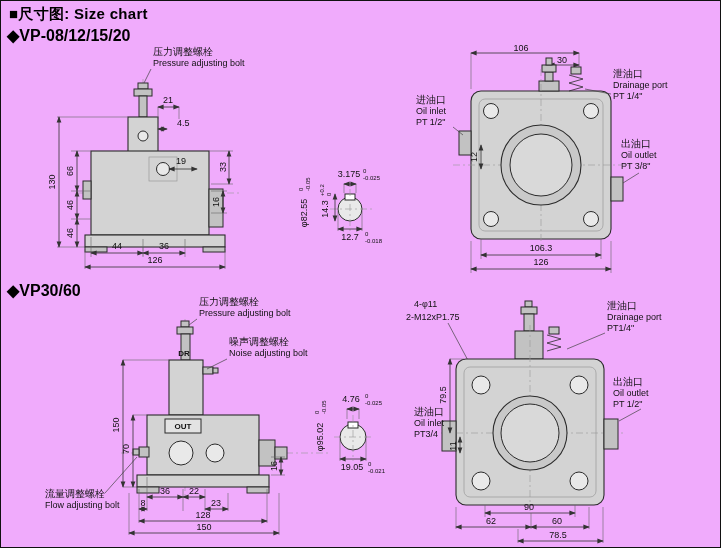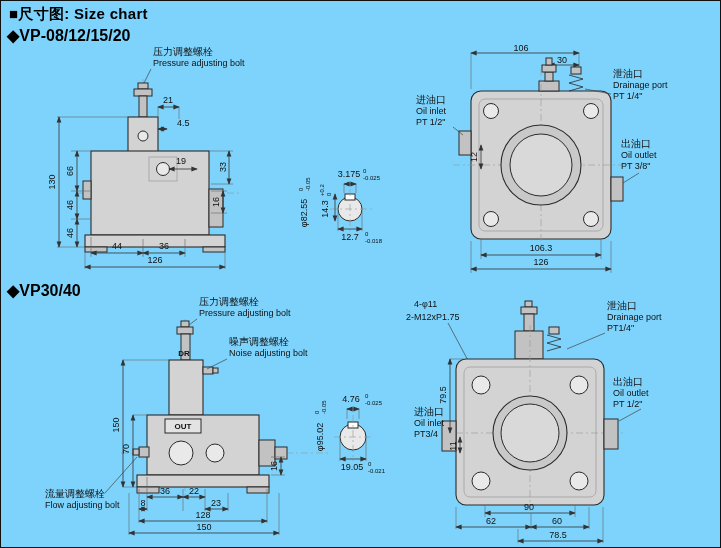--- a/index.html
+++ b/index.html
@@ -1,17 +1,17 @@
 <!DOCTYPE html>
 <html><head>
 <meta charset="utf-8">
 <style>
   *{margin:0;padding:0;box-sizing:border-box}
   body{background:#fff;font-family:"Liberation Sans",sans-serif}
-  .sheet{position:relative;width:721px;height:548px;background:#7dd3fc;border:1px solid #111;overflow:hidden}
+  .sheet{position:relative;width:721px;height:548px;background:#f0abfc;border:1px solid #111;overflow:hidden}
   .title{position:absolute;top:4px;left:8px;font-size:15px;font-weight:bold;color:#000;letter-spacing:.3px}
   .sec-h{position:absolute;left:6px;font-size:16px;font-weight:bold;color:#000}
   #h1{top:25px}
   #h2{top:280px}
   svg{position:absolute;left:0}
   #svg1{top:42px}
   #svg2{top:296px}
   svg text{font-family:"Liberation Sans",sans-serif;fill:#111}
   .d{font-size:9px}
   .lb{font-size:9px}
@@ -184,21 +184,21 @@
       <text class="lb" x="415" y="82">PT 1/2"</text>
       <text class="cn" x="620" y="104">出油口</text>
       <text class="lb" x="620" y="115">Oil outlet</text>
       <text class="lb" x="620" y="126">PT 3/8"</text>
       <text class="d" transform="rotate(-90 476 114)" x="476" y="114" text-anchor="middle">12</text>
       <text class="d" x="540" y="208" text-anchor="middle">106.3</text>
       <text class="d" x="540" y="222" text-anchor="middle">126</text>
     </g>
   </svg>
 
-  <div class="sec-h" id="h2">◆VP30/40</div>
+  <div class="sec-h" id="h2">◆VP30/60</div>
 
   <svg id="svg2" width="721" height="252" viewBox="0 0 721 252">
     <defs>
       <marker id="a2" markerWidth="8" markerHeight="8" refX="7" refY="4" orient="auto-start-reverse">
           <path d="M0,1L8,4L0,7z" fill="#333"></path>
         </marker>
     </defs>
 
     <g>
       <line class="cl" x1="184" y1="22" x2="184" y2="200"></line>

